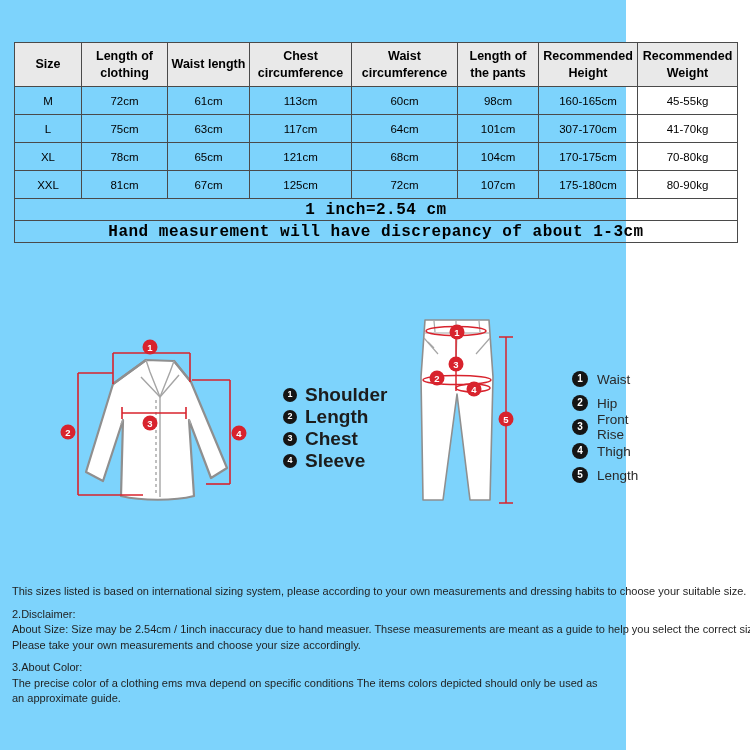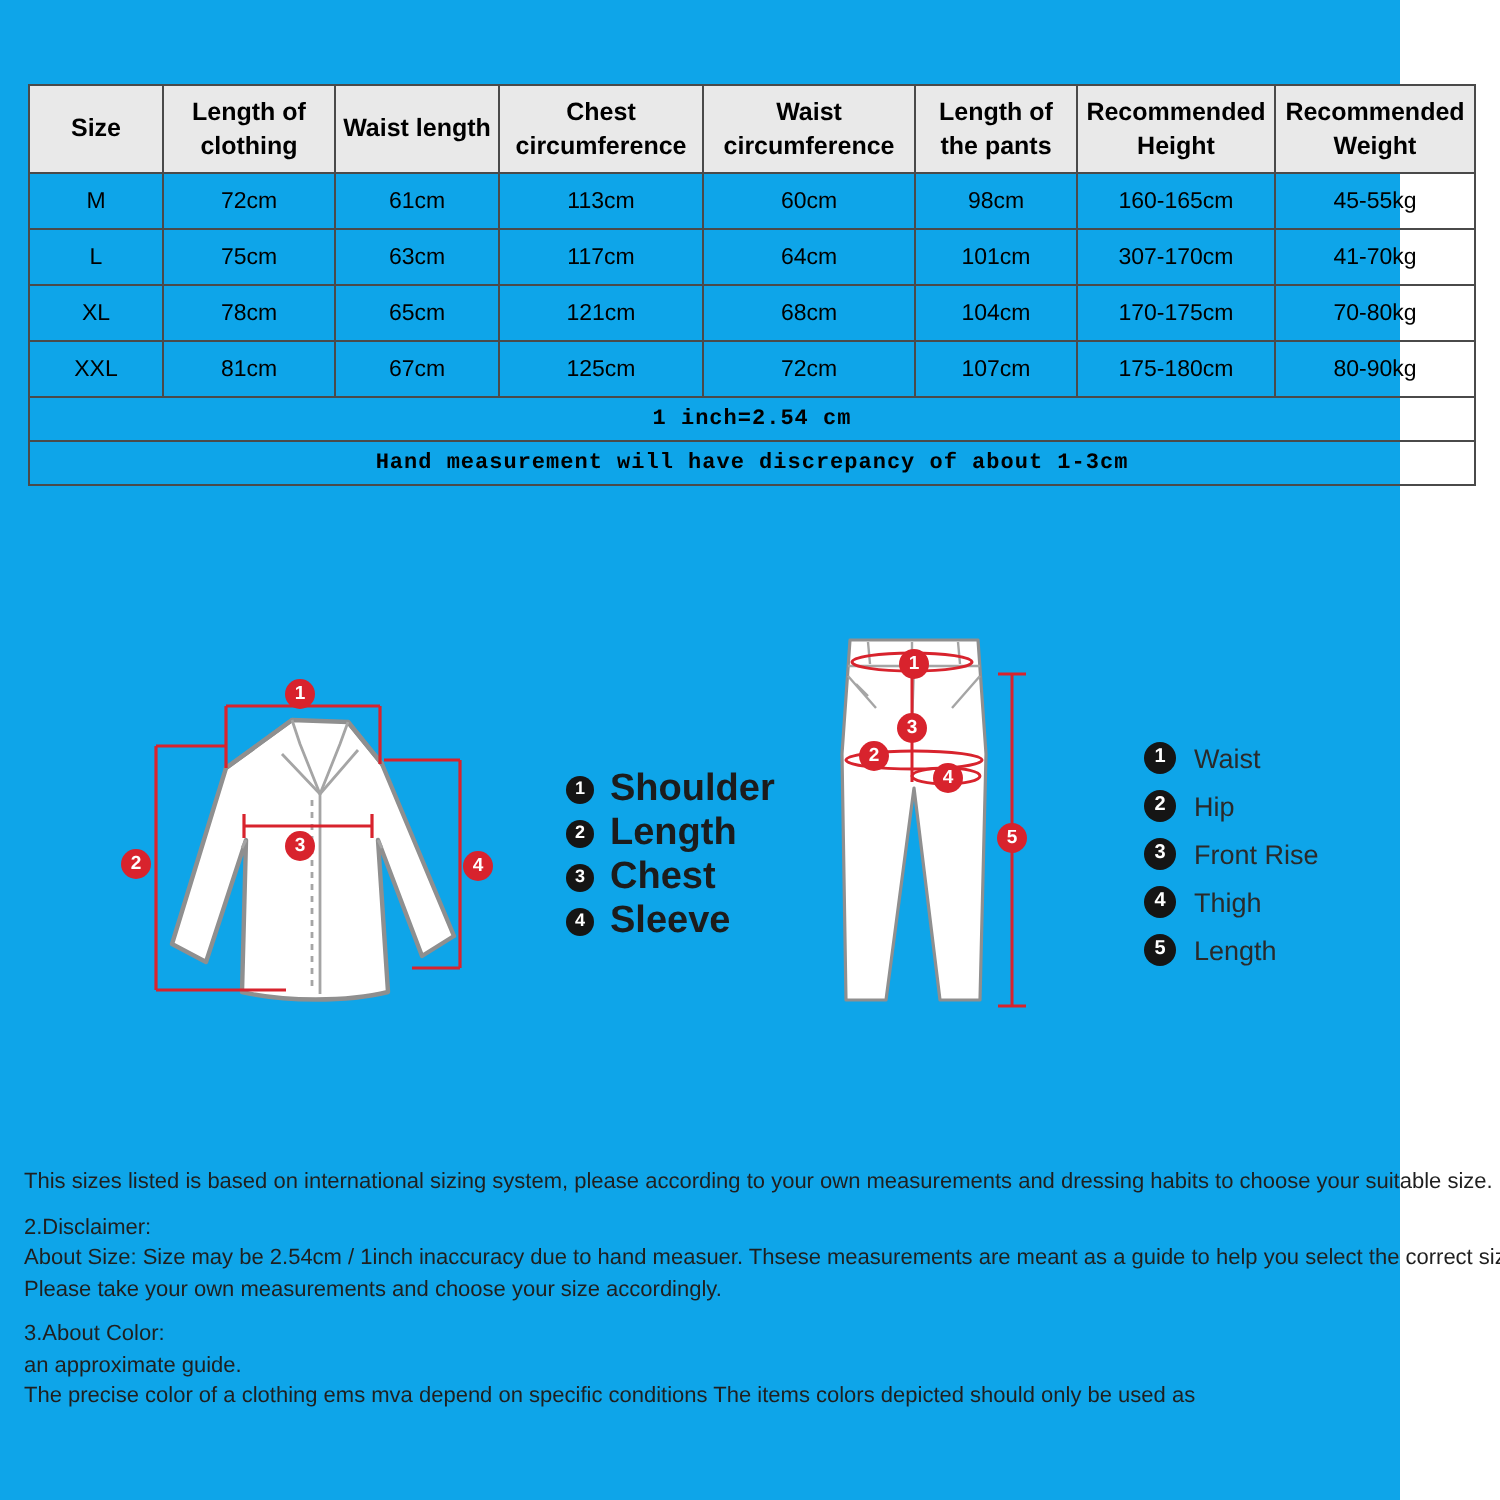--- a/index.html
+++ b/index.html
@@ -4,29 +4,29 @@
 <style>
   :root{
     --red:#d8232d;
     --outline:#8f8f8f;
     --border:#4a4a4a;
     --header-bg:#e9e9e9;
   }
   *{box-sizing:border-box;margin:0;padding:0;}
   html,body{background:#ffffff;}
   body{width:750px;height:750px;font-family:"Liberation Sans",sans-serif;position:relative;overflow:hidden;}
-  .page{position:relative;width:700px;height:750px;background:#0ea5e9;}
+  .page{position:relative;width:626px;height:750px;background:#7dd3fc;}
 
   
   .size-table-wrap{position:absolute;left:14px;top:42px;width:723px;}
   table.size-table{border-collapse:collapse;width:723px;table-layout:fixed;}
   .size-table th,.size-table td{border:1px solid var(--border);text-align:center;vertical-align:middle;color:#000;}
   .size-table th{background:var(--header-bg);font-size:12.5px;font-weight:bold;height:44px;padding:2px 3px;line-height:1.3;}
   .size-table td{font-size:11.5px;height:28px;padding:0 2px;}
-  .size-table tr.footnote-row td{height:22px;font-family:"Liberation Mono","DejaVu Sans Mono",monospace;font-weight:bold;font-size:11px;letter-spacing:0.5px;}
+  .size-table tr.footnote-row td{height:22px;font-family:"Liberation Mono","DejaVu Sans Mono",monospace;font-weight:bold;font-size:16px;letter-spacing:0.5px;}
 
   
   .diagram{position:absolute;}
   .diagram svg{display:block;}
   .marker{position:absolute;width:15px;height:15px;border-radius:50%;background:var(--red);color:#fff;
           font-size:9.5px;font-weight:bold;display:flex;align-items:center;justify-content:center;
           transform:translate(-50%,-50%);line-height:1;}
   .legend{position:absolute;}
   .legend-item{display:flex;align-items:center;margin-bottom:0;}
   .legend-badge{border-radius:50%;background:#151515;color:#fff;font-weight:bold;
@@ -243,18 +243,18 @@
     <div class="note-block">
       <div class="note-line">This sizes listed is based on international sizing system, please according to your own measurements and dressing habits to choose your suitable size.</div>
     </div>
     <div class="note-block">
       <div class="note-line">2.Disclaimer:</div>
       <div class="note-line">About Size: Size may be 2.54cm / 1inch inaccuracy due to hand measuer. Thsese measurements are meant as a guide to help you select the correct size.</div>
       <div class="note-line">Please take your own measurements and choose your size accordingly.</div>
     </div>
     <div class="note-block">
       <div class="note-line">3.About Color:</div>
+      <div class="note-line">The precise color of a clothing ems mva depend on specific conditions The items colors depicted should only be used as</div>
       <div class="note-line">an approximate guide.</div>
-      <div class="note-line">The precise color of a clothing ems mva depend on specific conditions The items colors depicted should only be used as</div>
     </div>
   </div>
 
 </div>
 
 </body></html>

